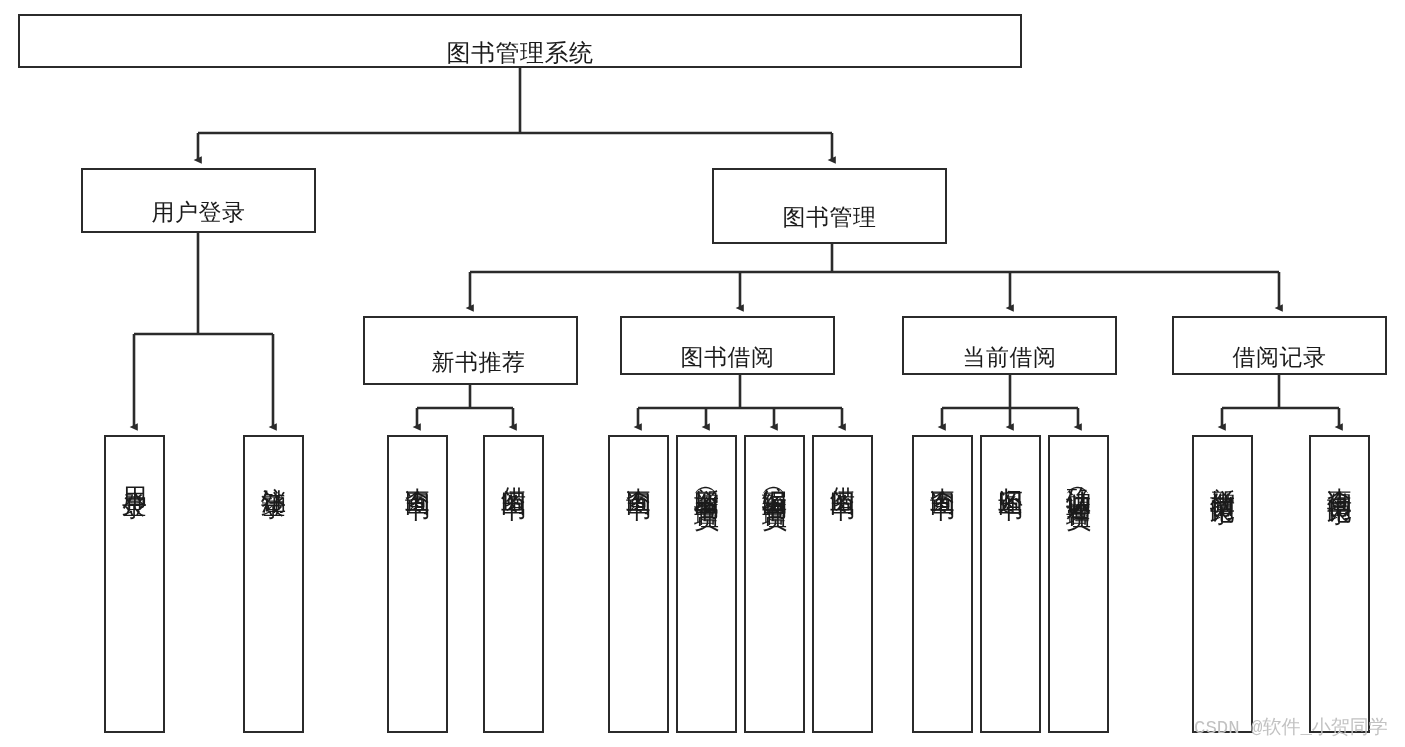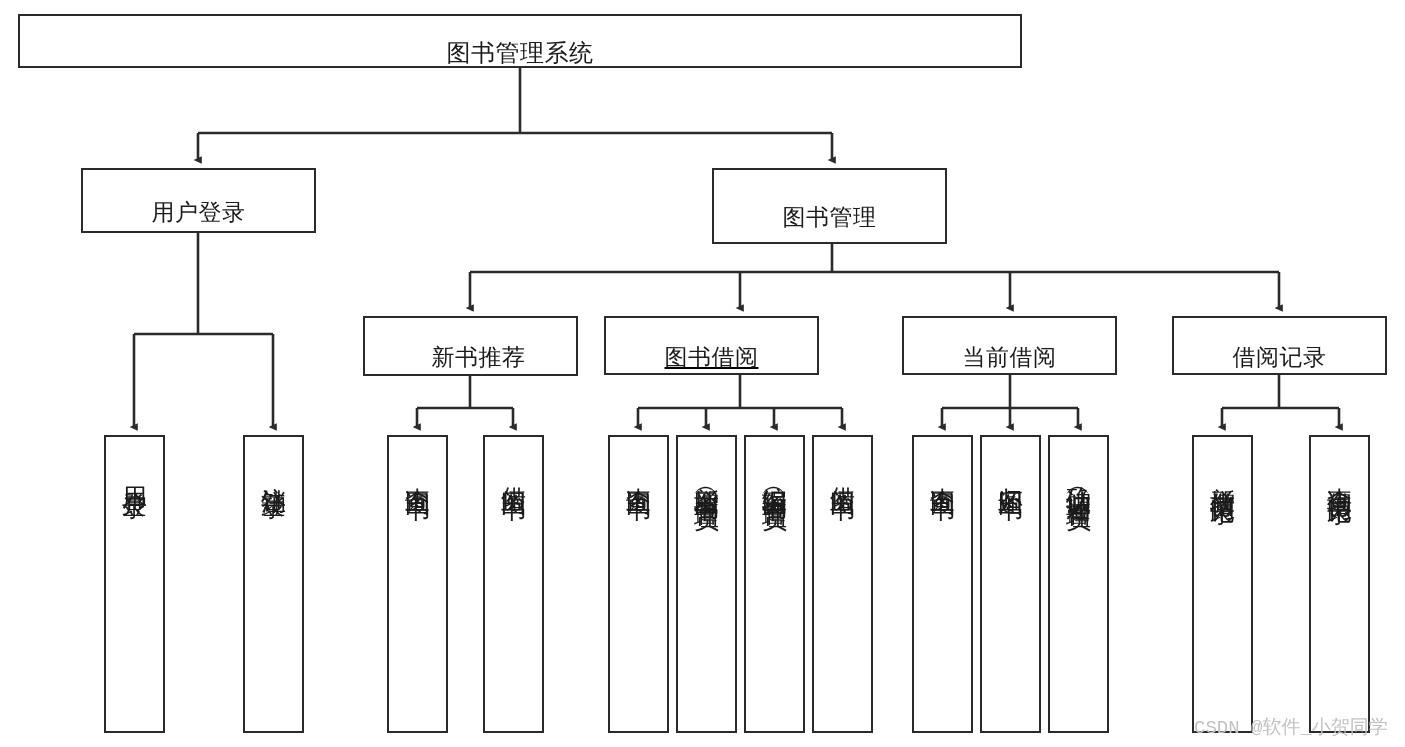--- a/index.html
+++ b/index.html
@@ -135,24 +135,24 @@
     <span class="node-label">图书管理系统</span>
   </div>
 
   <div class="node horiz" style="left:81px; top:168px; width:235px; height:65px;">
     <span class="node-label">用户登录</span>
   </div>
   <div class="node horiz" style="left:712px; top:168px; width:235px; height:76px;">
     <span class="node-label">图书管理</span>
   </div>
 
-  <div class="node horiz" style="left:363px; top:316px; width:215px; height:60px;padding-left:16px;">
+  <div class="node horiz" style="left:363px; top:316px; width:215px; height:69px;padding-left:16px;">
     <span class="node-label">新书推荐</span>
   </div>
-  <div class="node horiz" style="left:604px; top:316px; width:215px; height:59px;text-decoration:underline;">
+  <div class="node horiz" style="left:620px; top:316px; width:215px; height:59px;">
     <span class="node-label">图书借阅</span>
   </div>
   <div class="node horiz" style="left:902px; top:316px; width:215px; height:59px;">
     <span class="node-label">当前借阅</span>
   </div>
   <div class="node horiz" style="left:1172px; top:316px; width:215px; height:59px;">
     <span class="node-label">借阅记录</span>
   </div>
 
   <div class="node vert" style="left:104px; top:435px; width:61px; height:298px;">

